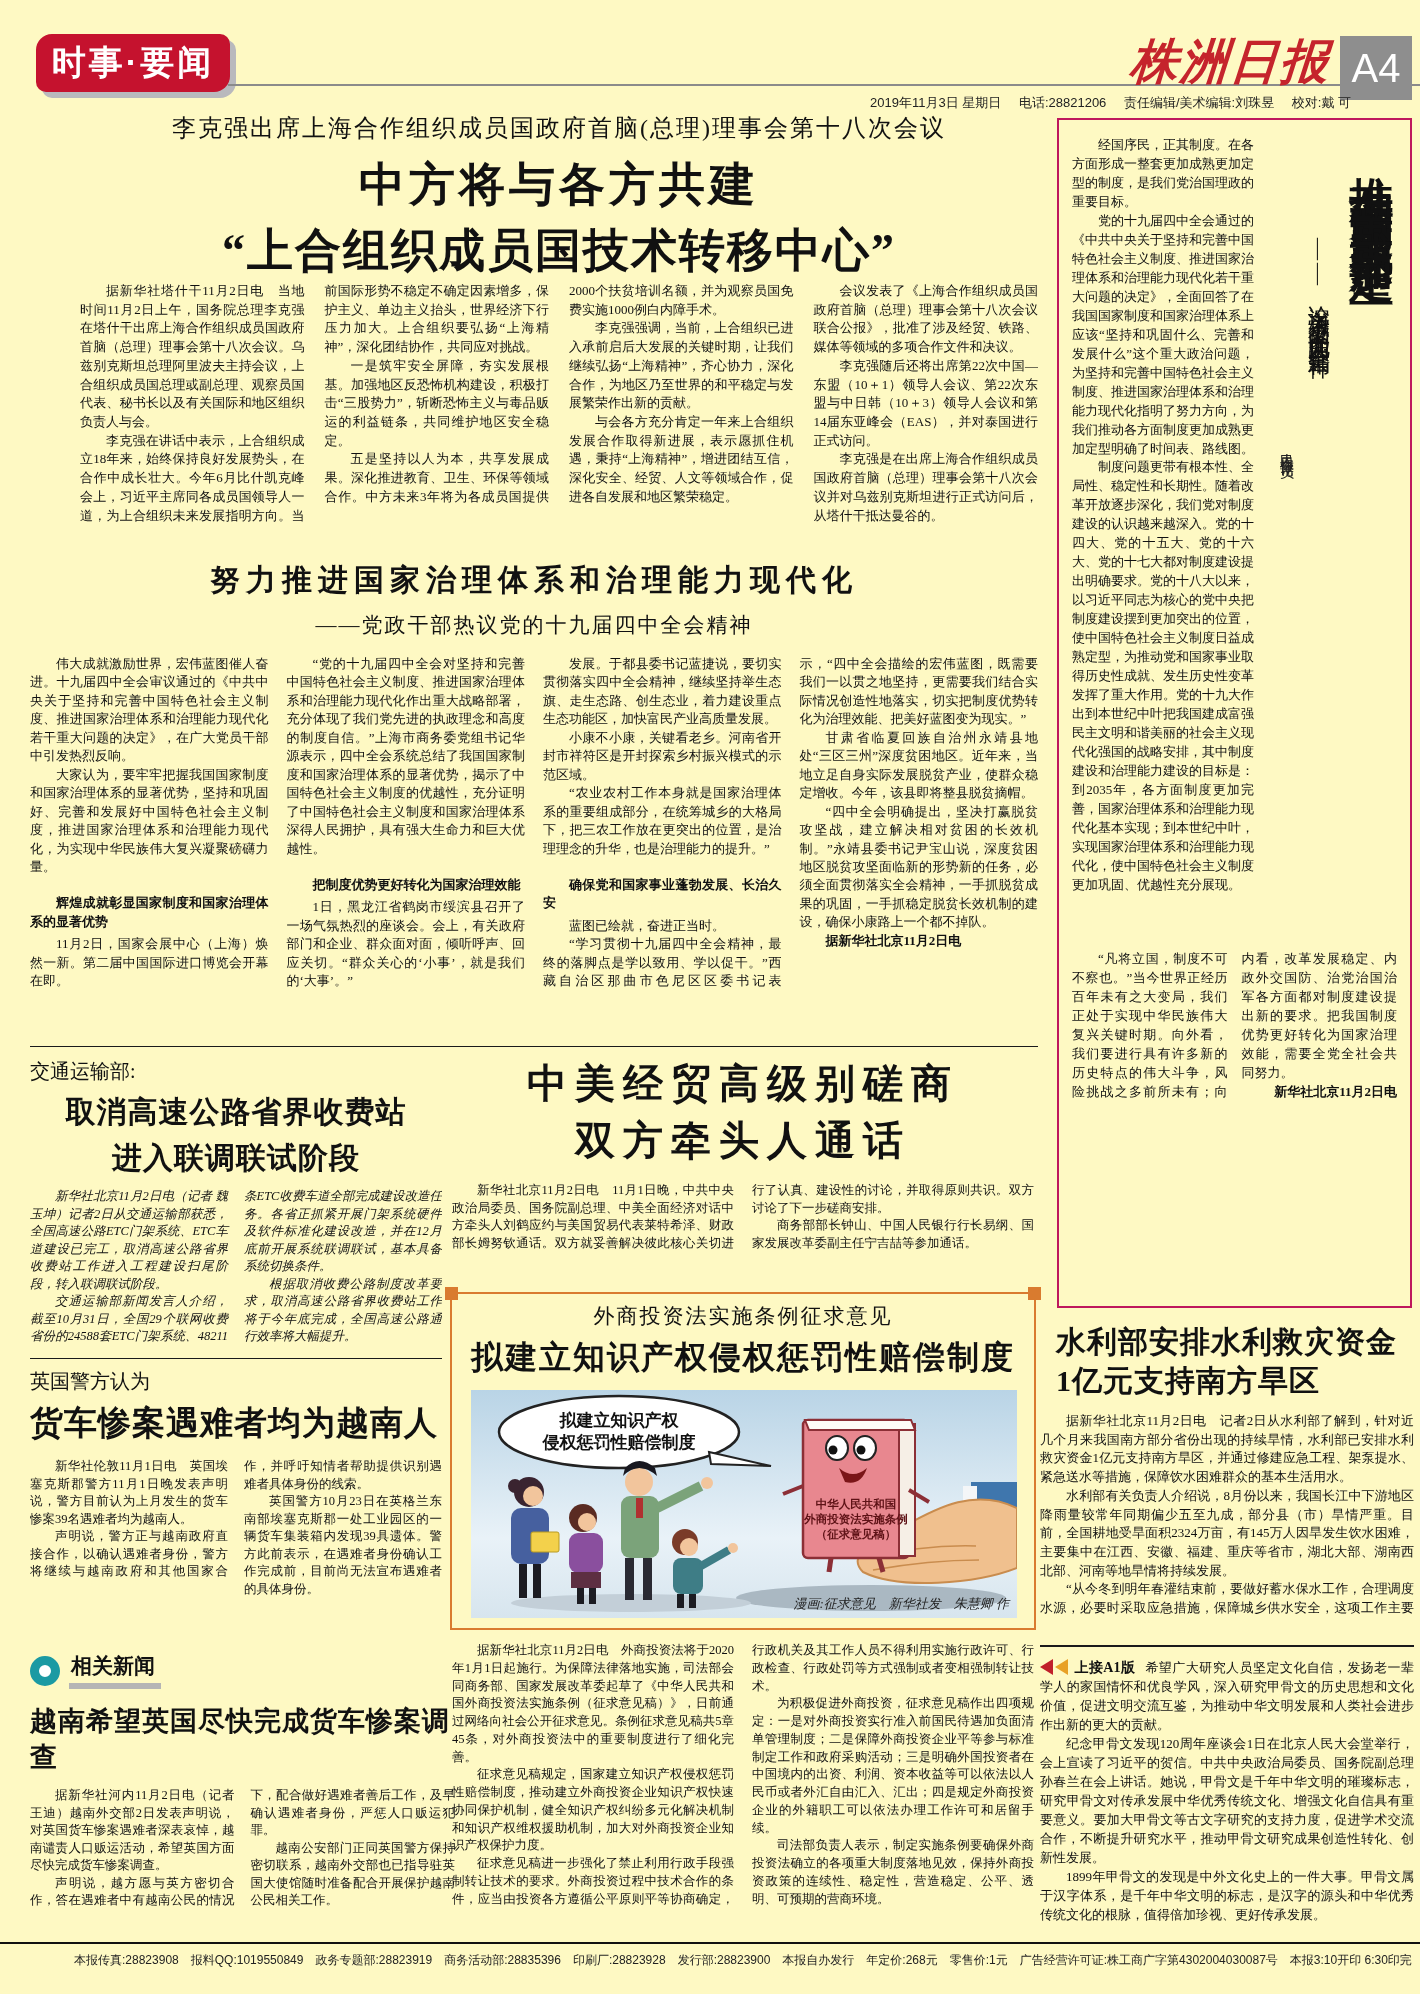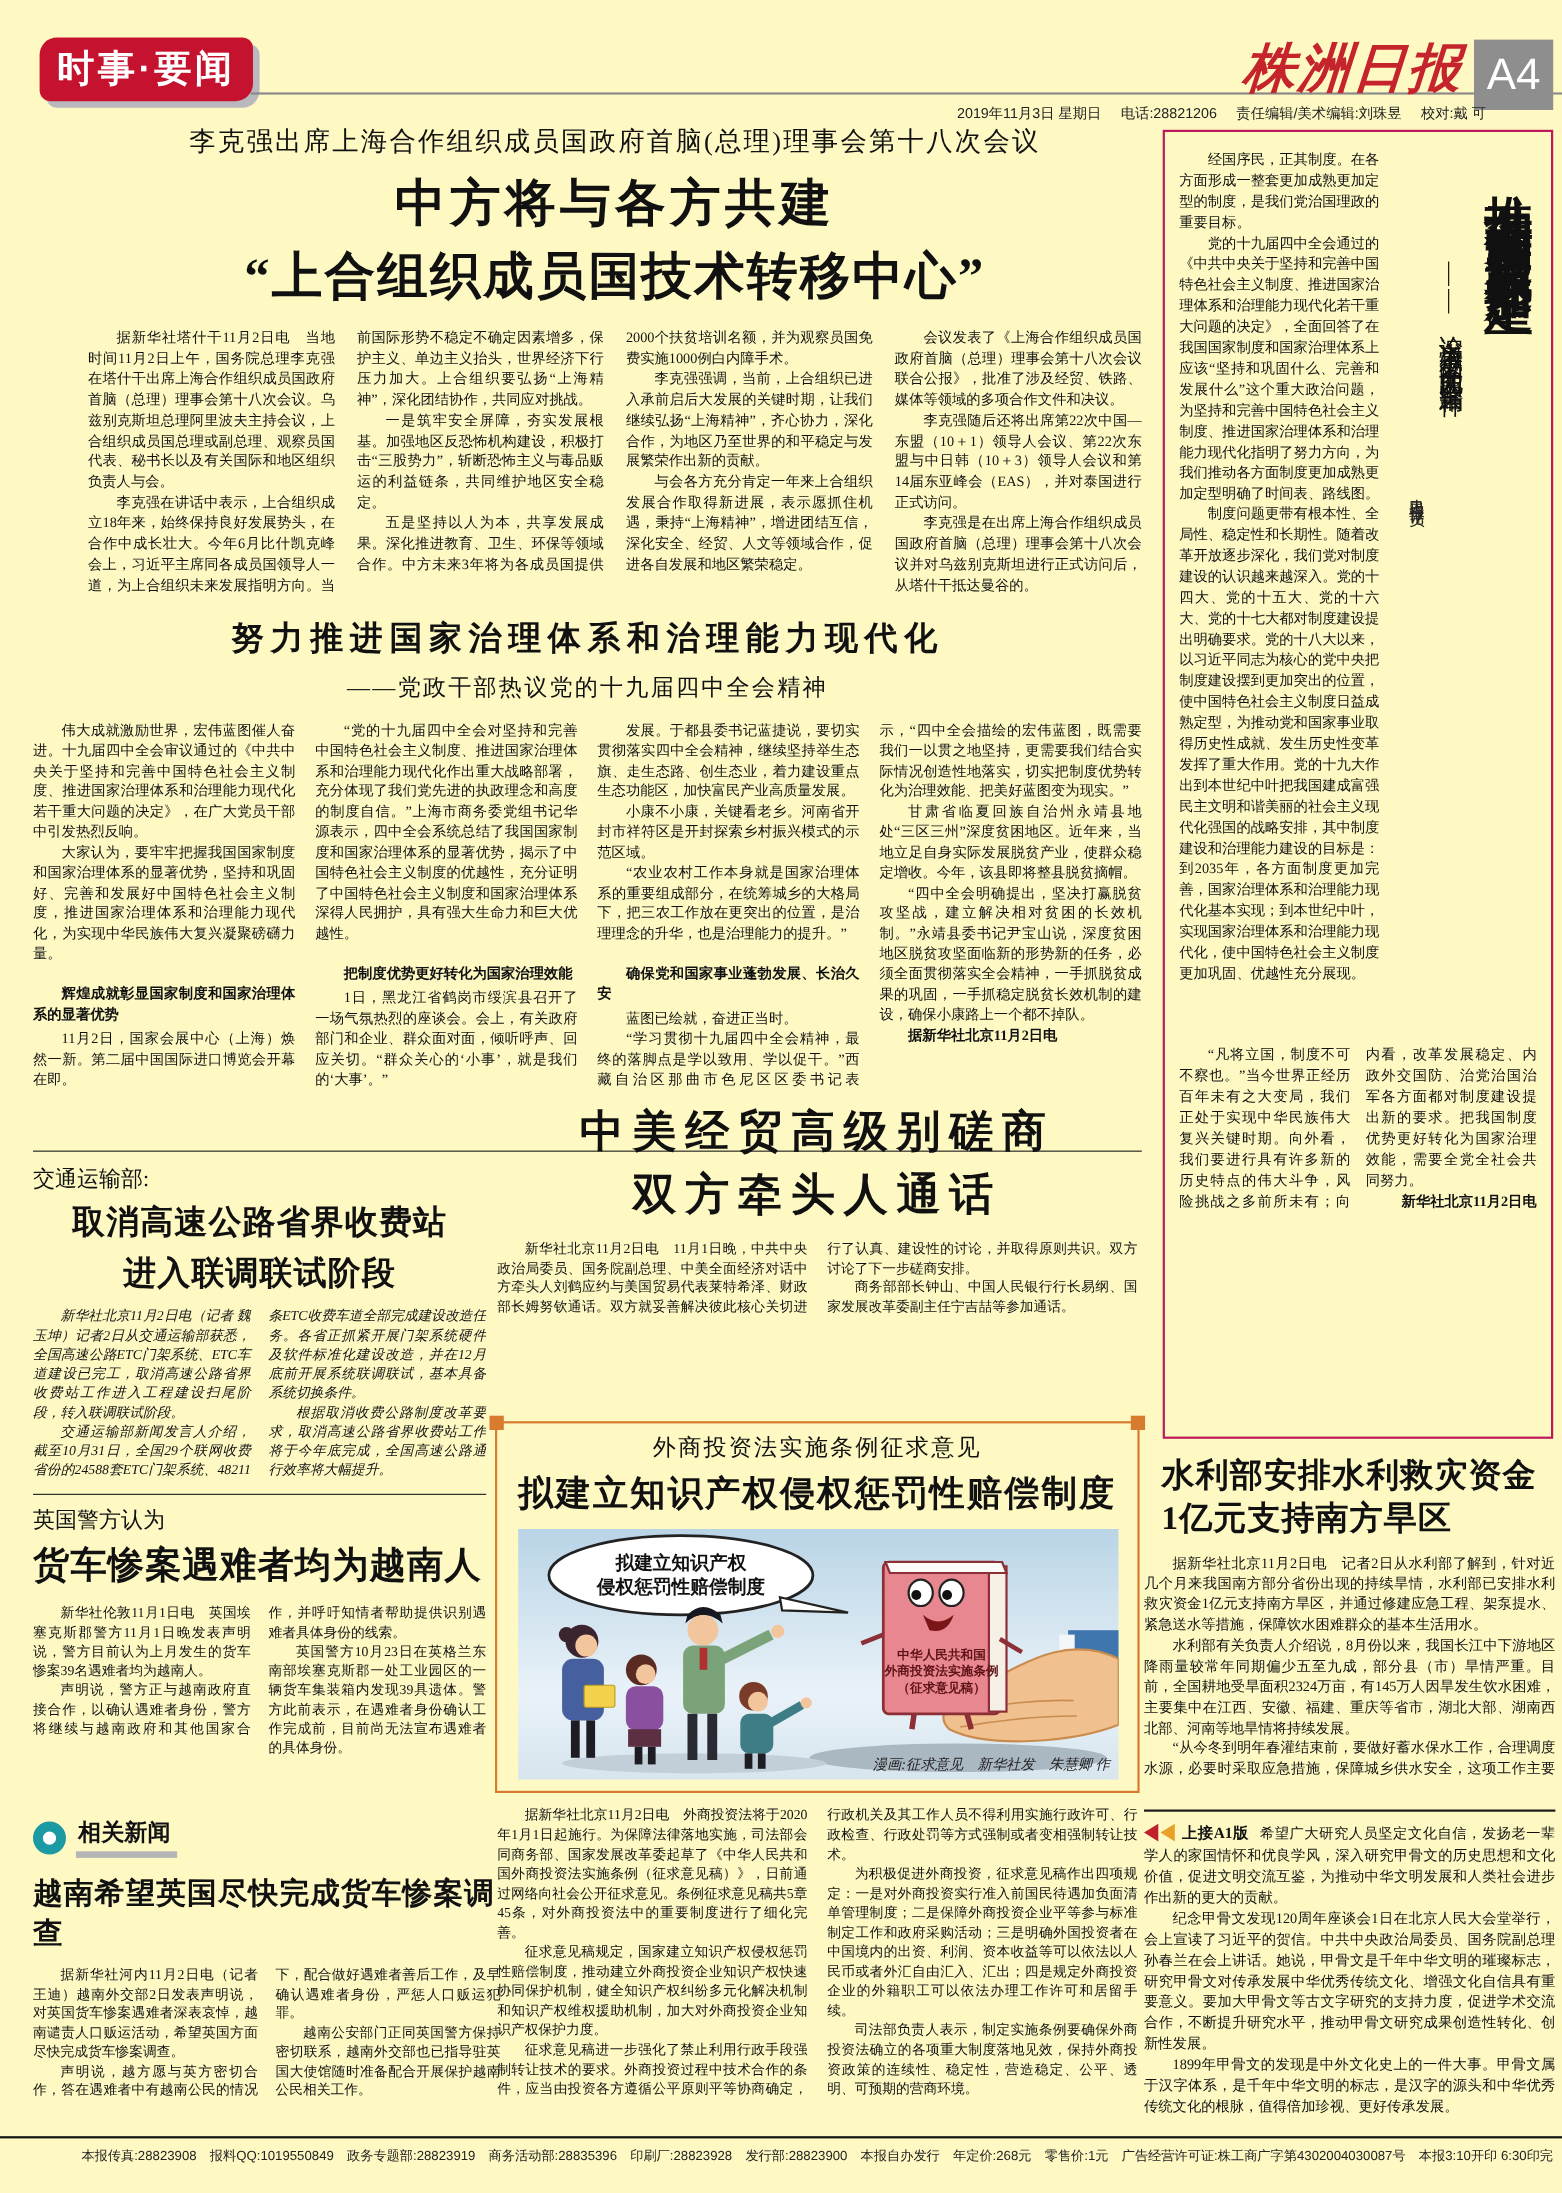--- a/index.html
+++ b/index.html
@@ -38,21 +38,21 @@
   .headline { font-weight:bold; text-align:center; }
   .bodytext p { text-indent:2em; text-align:justify; margin:0; }
   .bodytext .subhead { font-weight:bold; font-size:13px; margin:18px 0 4px; }
   .bodytext .credit { font-weight:bold; }
   .rule { position:absolute; background:#1a1a1a; }
   
   .top-article { position:absolute; left:80px; top:112px; width:958px; }
   .top-article .hl1 { font-size:46px; letter-spacing:4px; margin-top:10px; }
   .top-article .hl2 { font-size:46px; letter-spacing:2px; margin-top:4px; }
   .top-article .bodytext {
-    margin-top:16px; column-count:4; column-gap:20px; height:288px;
+    column-count:4; column-gap:20px; height:288px;
     font-size:13px; line-height:1.44; overflow:hidden;
   }
   
   .governance { position:absolute; left:30px; top:560px; width:1008px; }
   .governance .hl { font-size:30px; letter-spacing:6px; }
   .governance .sub { text-align:center; font-size:21px; margin-top:10px; letter-spacing:2px; }
   .governance .bodytext {
     margin-top:16px; column-count:4; column-gap:18px; height:352px;
     font-size:13px; line-height:1.42; overflow:hidden;
   }
@@ -85,21 +85,21 @@
   .uk .hl { text-align:left; font-size:33px; margin-top:6px; letter-spacing:1px; }
   .uk .bodytext { margin-top:12px; column-count:2; column-gap:16px; height:190px; font-size:12.5px; line-height:1.4; overflow:hidden; }
   
   .related { position:absolute; left:30px; top:1652px; width:425px; }
   .rel-badge { display:flex; align-items:center; gap:9px; }
   .rel-ring { width:30px; height:30px; border-radius:50%; border:9px solid #1b9aa3; background:#fff; }
   .rel-label { font-size:21px; font-weight:bold; border-bottom:6px solid #b5b5b5; padding:0 6px 3px 2px; }
   .related .hl { text-align:left; font-size:27px; margin-top:14px; letter-spacing:1px; }
   .related .bodytext { margin-top:12px; column-count:2; column-gap:16px; height:180px; font-size:12.5px; line-height:1.4; overflow:hidden; }
   
-  .uschina { position:absolute; left:452px; top:1001px; width:582px; }
+  .uschina { position:absolute; left:452px; top:1056px; width:582px; }
   .uschina .hl1,.uschina .hl2 { font-size:40px; letter-spacing:8px; }
   .uschina .hl2 { margin-top:2px; }
   .uschina .bodytext { margin-top:14px; column-count:2; column-gap:18px; height:108px; font-size:12.5px; line-height:1.4; overflow:hidden; }
   
   .fdi-box {
     position:absolute; left:450px; top:1292px; width:586px; height:338px;
     border:2px solid #d97b2f;
   }
   .fdi-box .corner { position:absolute; width:13px; height:13px; background:#d97b2f; top:-7px; }
   .fdi-box .c-left { left:-7px; } .fdi-box .c-right { right:-7px; }

